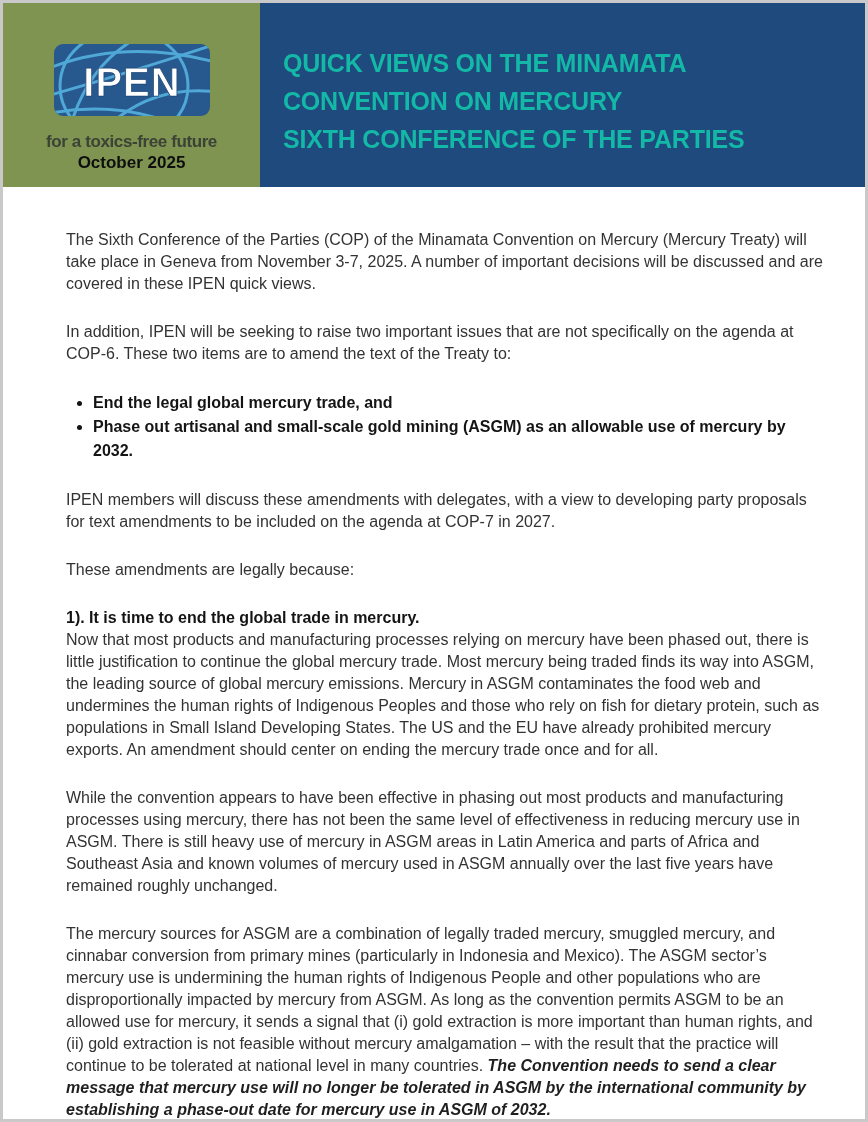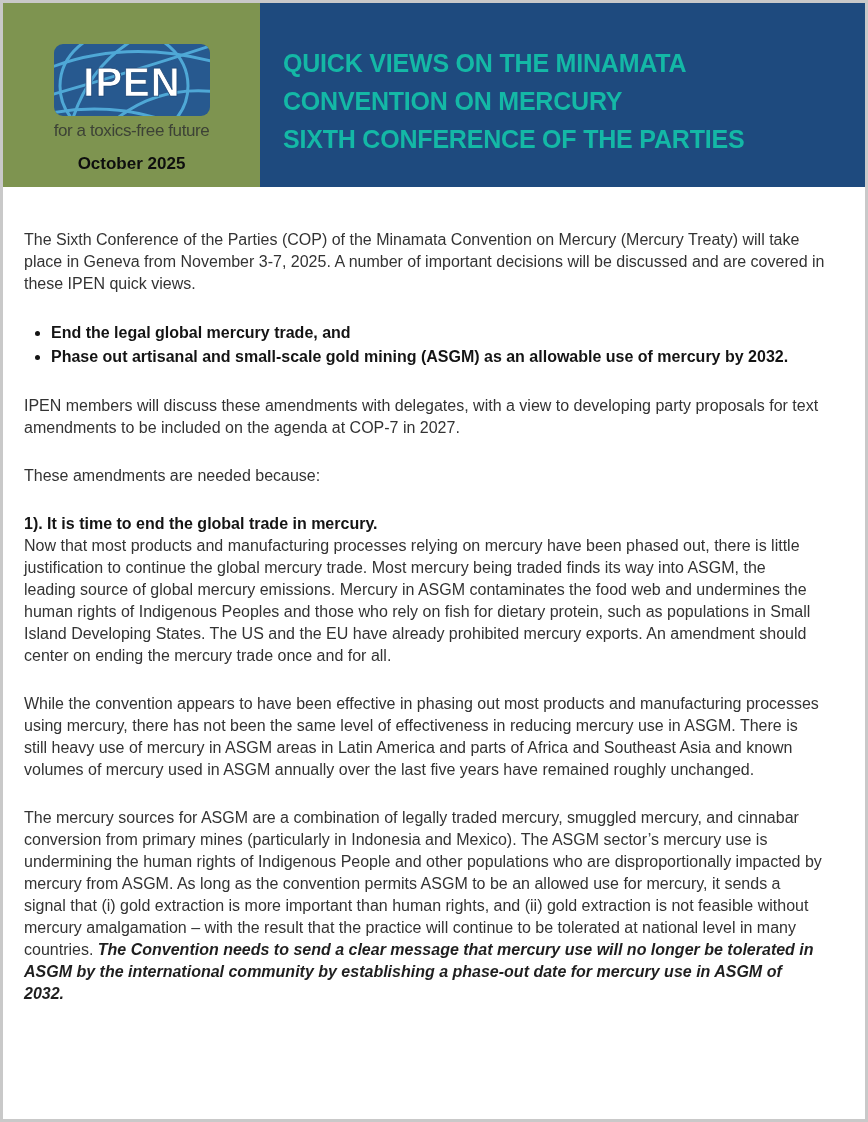--- a/index.html
+++ b/index.html
@@ -15,40 +15,40 @@
   
   .header{display:flex;height:184px;}
   .header-left{
     width:257px;flex:0 0 257px;
     background:#7e9450;
     display:flex;flex-direction:column;align-items:center;
     padding-top:41px;box-sizing:border-box;
   }
   .logo{width:156px;height:72px;display:block;}
   .tagline{
-    margin-top:5px;
-    font-size:17px;font-weight:normal;
+    margin-top:16px;
+    font-size:17px;font-weight:bold;
     color:#3d4236;letter-spacing:-0.4px;white-space:nowrap;
   }
   .issue-date{
-    margin-top:13px;
+    margin-top:1px;
     font-size:17px;font-weight:bold;color:#0e0e0e;
   }
   .header-right{
     flex:1;background:#1e4a7e;
     padding:41px 16px 0 23px;box-sizing:border-box;
   }
   .doc-title{
     margin:0;color:#14b8a6;
     font-size:25px;line-height:38px;font-weight:bold;letter-spacing:-0.2px;
   }
   .doc-title .tline{display:block;white-space:nowrap;}
   
   .content{
-    padding:42px 40px 0 21px;
+    padding:42px 40px 0 63px;
     color:#333333;
     font-size:16px;line-height:22px;
   }
   .content p{margin:0 0 26px 0;}
   .bullets{
     margin:2px 0 26px 0;padding:0 0 0 27px;
     list-style:disc;
   }
   .bullets li{
     font-weight:bold;color:#141414;line-height:24px;
@@ -95,29 +95,30 @@
         <span class="tline">CONVENTION ON MERCURY</span>
         <span class="tline">SIXTH CONFERENCE OF THE PARTIES</span>
       </h1>
     </div>
   </header>
 
   <main class="content">
 
     <p>The Sixth Conference of the Parties (COP) of the Minamata Convention on Mercury (Mercury Treaty) will take place in Geneva from November 3-7, 2025. A number of important decisions will be discussed and are covered in these IPEN quick views.</p>
 
+    <p>In addition, IPEN will be seeking to raise two important issues that are not specifically on the agenda at COP-6. These two items are to amend the text of the Treaty to:</p>
 
     <ul class="bullets">
       <li>End the legal global mercury trade, and</li>
       <li>Phase out artisanal and small-scale gold mining (ASGM) as an allowable use of mercury by 2032.</li>
     </ul>
 
     <p>IPEN members will discuss these amendments with delegates, with a view to developing party proposals for text amendments to be included on the agenda at COP-7 in 2027.</p>
 
-    <p>These amendments are needed because:</p>
+    <p>These amendments are legally because:</p>
 
     <section class="doc-section">
       <h3>1). It is time to end the global trade in mercury.</h3>
       <p>Now that most products and manufacturing processes relying on mercury have been phased out, there is little justification to continue the global mercury trade. Most mercury being traded finds its way into ASGM, the leading source of global mercury emissions. Mercury in ASGM contaminates the food web and undermines the human rights of Indigenous Peoples and those who rely on fish for dietary protein, such as populations in Small Island Developing States. The US and the EU have already prohibited mercury exports. An amendment should center on ending the mercury trade once and for all.</p>
     </section>
 
     <section class="doc-section">
       <p>While the convention appears to have been effective in phasing out most products and manufacturing processes using mercury, there has not been the same level of effectiveness in reducing mercury use in ASGM. There is still heavy use of mercury in ASGM areas in Latin America and parts of Africa and Southeast Asia and known volumes of mercury used in ASGM annually over the last five years have remained roughly unchanged.</p>
     </section>
 

